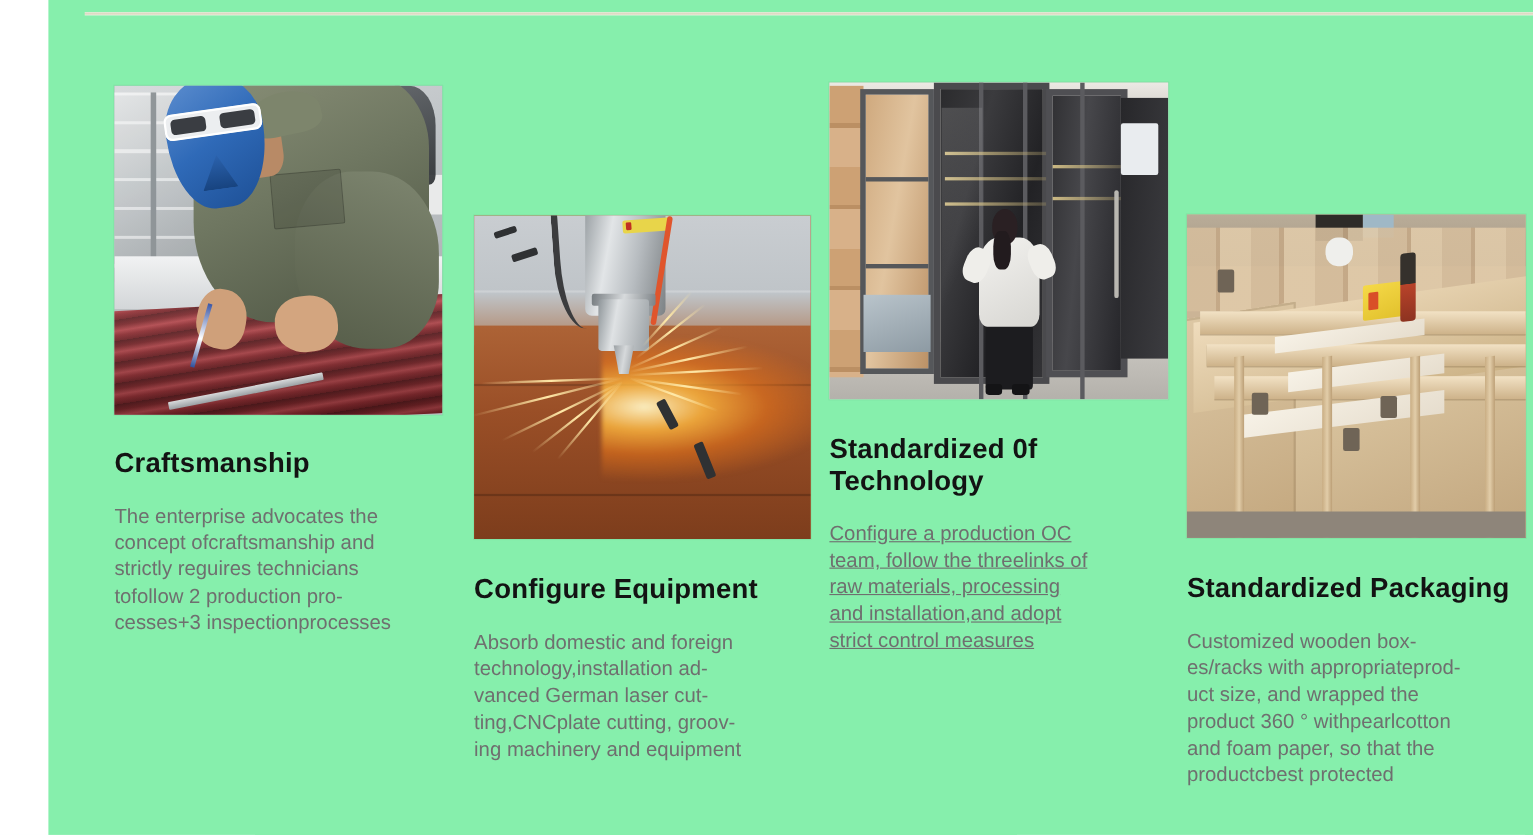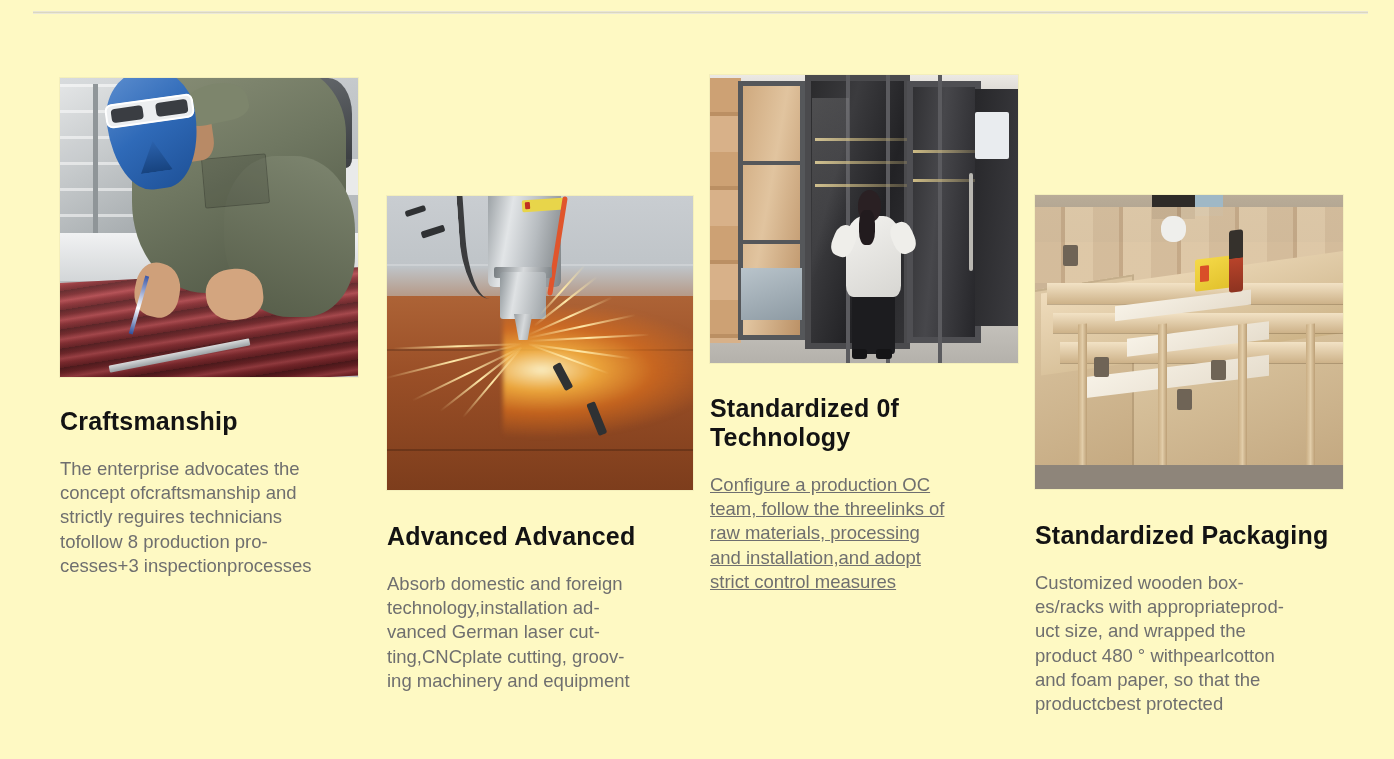--- a/index.html
+++ b/index.html
@@ -10,21 +10,22 @@
   body {
     width: 1394px;
     height: 759px;
     overflow: hidden;
     font-family: "Liberation Sans", sans-serif;
     position: relative;
   }
   .page {
     position: absolute;
     inset: 0;
-    background: #fef9c3;
+    background: #86efac;
+    margin-left: 44px;
   }
 
   
   .top-rule {
     position: absolute;
     left: 33px;
     top: 11px;
     width: 1335px;
     height: 3px;
     background: linear-gradient(to bottom, #efece0 0%, #d9d5bc 55%, #f6f4ea 100%);
@@ -488,21 +489,21 @@
       <div class="hand-l"></div>
       <div class="pen"></div>
       <div class="ruler"></div>
     </div>
     <div class="title-wrap">
       <h2>Craftsmanship</h2>
     </div>
     <p>The enterprise advocates the
 concept ofcraftsmanship and
 strictly reguires technicians
-tofollow 8 production pro-
+tofollow 2 production pro-
 cesses+3 inspectionprocesses</p>
   </div>
 
   <div class="card" id="card-equipment">
     <div class="thumb ph2">
       <div class="plate-top"></div>
       <div class="plate-bot"></div>
       <div class="seam s1"></div>
       <div class="seam s2"></div>
       <div class="seam s3"></div>
@@ -525,21 +526,21 @@
       <div class="spark" style="left:46%;top:50%;width:28%;transform:rotate(20deg);"></div>
       <div class="spark" style="left:44%;top:50%;width:42%;transform:rotate(178deg);"></div>
       <div class="spark" style="left:44%;top:50%;width:46%;transform:rotate(166deg);"></div>
       <div class="spark" style="left:44%;top:51%;width:40%;transform:rotate(154deg);"></div>
       <div class="spark" style="left:44%;top:51%;width:34%;transform:rotate(142deg);"></div>
       <div class="spark" style="left:44%;top:51%;width:30%;transform:rotate(130deg);"></div>
       <div class="spark" style="left:48%;top:44%;width:26%;transform:rotate(-38deg);"></div>
       <div class="spark" style="left:50%;top:40%;width:22%;transform:rotate(-48deg);"></div>
     </div>
     <div class="title-wrap">
-      <h2>Advanced Advanced</h2>
+      <h2>Configure Equipment</h2>
     </div>
     <p>Absorb domestic and foreign
 technology,installation ad-
 vanced German laser cut-
 ting,CNCplate cutting, groov-
 ing machinery and equipment</p>
   </div>
 
   <div class="card" id="card-technology">
     <div class="thumb ph3">
@@ -608,18 +609,18 @@
       <div class="toolbox"></div>
       <div class="drill"></div>
       <div class="floor4"></div>
     </div>
     <div class="title-wrap">
       <h2>Standardized Packaging</h2>
     </div>
     <p>Customized wooden box-
 es/racks with appropriateprod-
 uct size, and wrapped the
-product 480 °   withpearlcotton
+product 360 °   withpearlcotton
 and foam paper, so that the
 productcbest protected</p>
   </div>
 
 </div>
 
 </body></html>

